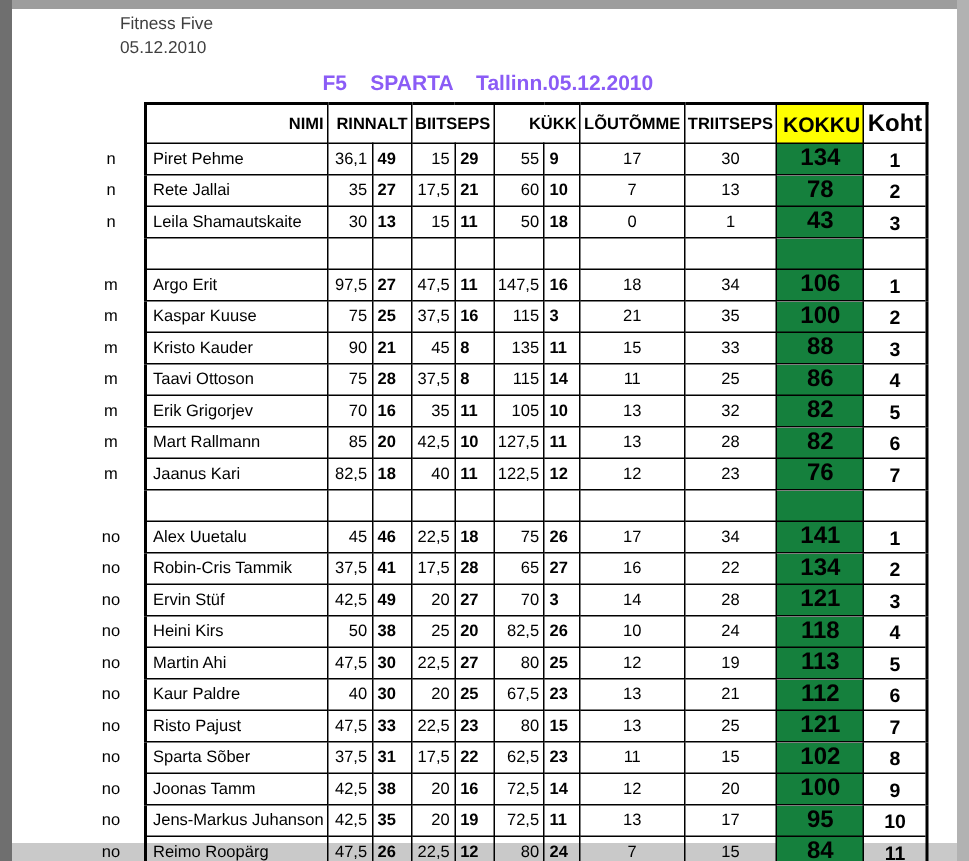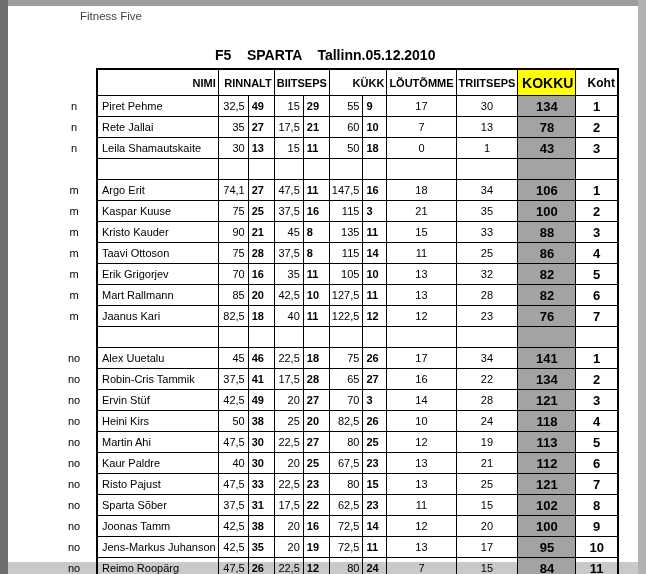--- a/index.html
+++ b/index.html
@@ -20,21 +20,21 @@
     background:#ffffff;
     padding-left:48px;
   }
 
   .letterhead{
     position:absolute;left:72px;top:2px;
     font-size:11.5px;line-height:16px;color:#3f3f3f;
   }
   .title{
     position:absolute;left:207px;top:41px;
-    font-size:14px;font-weight:bold;color:#000000;
+    font-size:14px;font-weight:bold;color:#8b5cf6;
     white-space:pre;
   }
 
   table.results{
     position:absolute;left:52px;top:62px;
     border-collapse:collapse;table-layout:fixed;
     font-size:11px;color:#000;
   }
   .results td,.results th{
     border:1px solid #000;
@@ -50,36 +50,37 @@
   }
   .results .lft{border-left:2px solid #000;}
   .results td:last-child,.results th:last-child{border-right:2px solid #000;}
   #tbody tr:last-child td:not(.grp){border-bottom:2px solid #000;}
 
   .results td.name{text-align:left;padding-left:4px;}
   .results td.num-r{text-align:right;padding-right:3px;}
   .results td.num-l{text-align:left;padding-left:3px;}
   .results td.bold{font-weight:bold;}
   .results td.ctr{text-align:center;margin-top:16px;}
-  .results td.kokku{text-align:center;font-weight:bold;font-size:13px;background:#a3a3a3;}
+  .results td.kokku{text-align:center;font-weight:bold;font-size:16px;background:#15803d;}
   .results td.koht{text-align:center;font-weight:bold;font-size:13px;}
   .results th.kokku-h{background:#ffff00;font-size:14px;}
-  .results th.koht-h{font-size:12px;margin-top:24px;}
+  .results th.koht-h{font-size:16px;margin-top:24px;}
 </style>
 </head>
 <body>
 
 <div class="edge-left"></div>
 <div class="edge-top"></div>
 <div class="edge-right"></div>
 <div class="edge-bottom"></div>
 
 <div class="page">
   <div class="letterhead">
     <div>Fitness Five</div>
+    <div>05.12.2010</div>
   </div>
 
   <div class="title">F5    SPARTA    Tallinn.05.12.2010</div>
 
   <table class="results">
     <colgroup>
       <col style="width:37px">
         <col style="width:121px">
       <col style="width:30px">
         <col style="width:26px">
@@ -102,21 +103,21 @@
         <th>LÕUTÕMME</th>
         <th>TRIITSEPS</th>
         <th class="kokku-h">KOKKU</th>
         <th class="koht-h">Koht</th>
       </tr>
     </thead>
     <tbody id="tbody">
         <tr>
           <td class="grp">n</td>
           <td class="name lft">Piret Pehme</td>
-          <td class="num-r">32,5</td>
+          <td class="num-r">36,1</td>
           <td class="num-l bold">49</td>
           <td class="num-r">15</td>
           <td class="num-l bold">29</td>
           <td class="num-r">55</td>
           <td class="num-l bold">9</td>
           <td class="ctr">17</td>
           <td class="ctr">30</td>
           <td class="kokku">134</td>
           <td class="koht">1</td>
         </tr>
@@ -158,21 +159,21 @@
           <td class="num-r"></td>
           <td class="num-l bold"></td>
           <td class="ctr"></td>
           <td class="ctr"></td>
           <td class="kokku"></td>
           <td class="koht"></td>
         </tr>
         <tr>
           <td class="grp">m</td>
           <td class="name lft">Argo Erit</td>
-          <td class="num-r">74,1</td>
+          <td class="num-r">97,5</td>
           <td class="num-l bold">27</td>
           <td class="num-r">47,5</td>
           <td class="num-l bold">11</td>
           <td class="num-r">147,5</td>
           <td class="num-l bold">16</td>
           <td class="ctr">18</td>
           <td class="ctr">34</td>
           <td class="kokku">106</td>
           <td class="koht">1</td>
         </tr>

